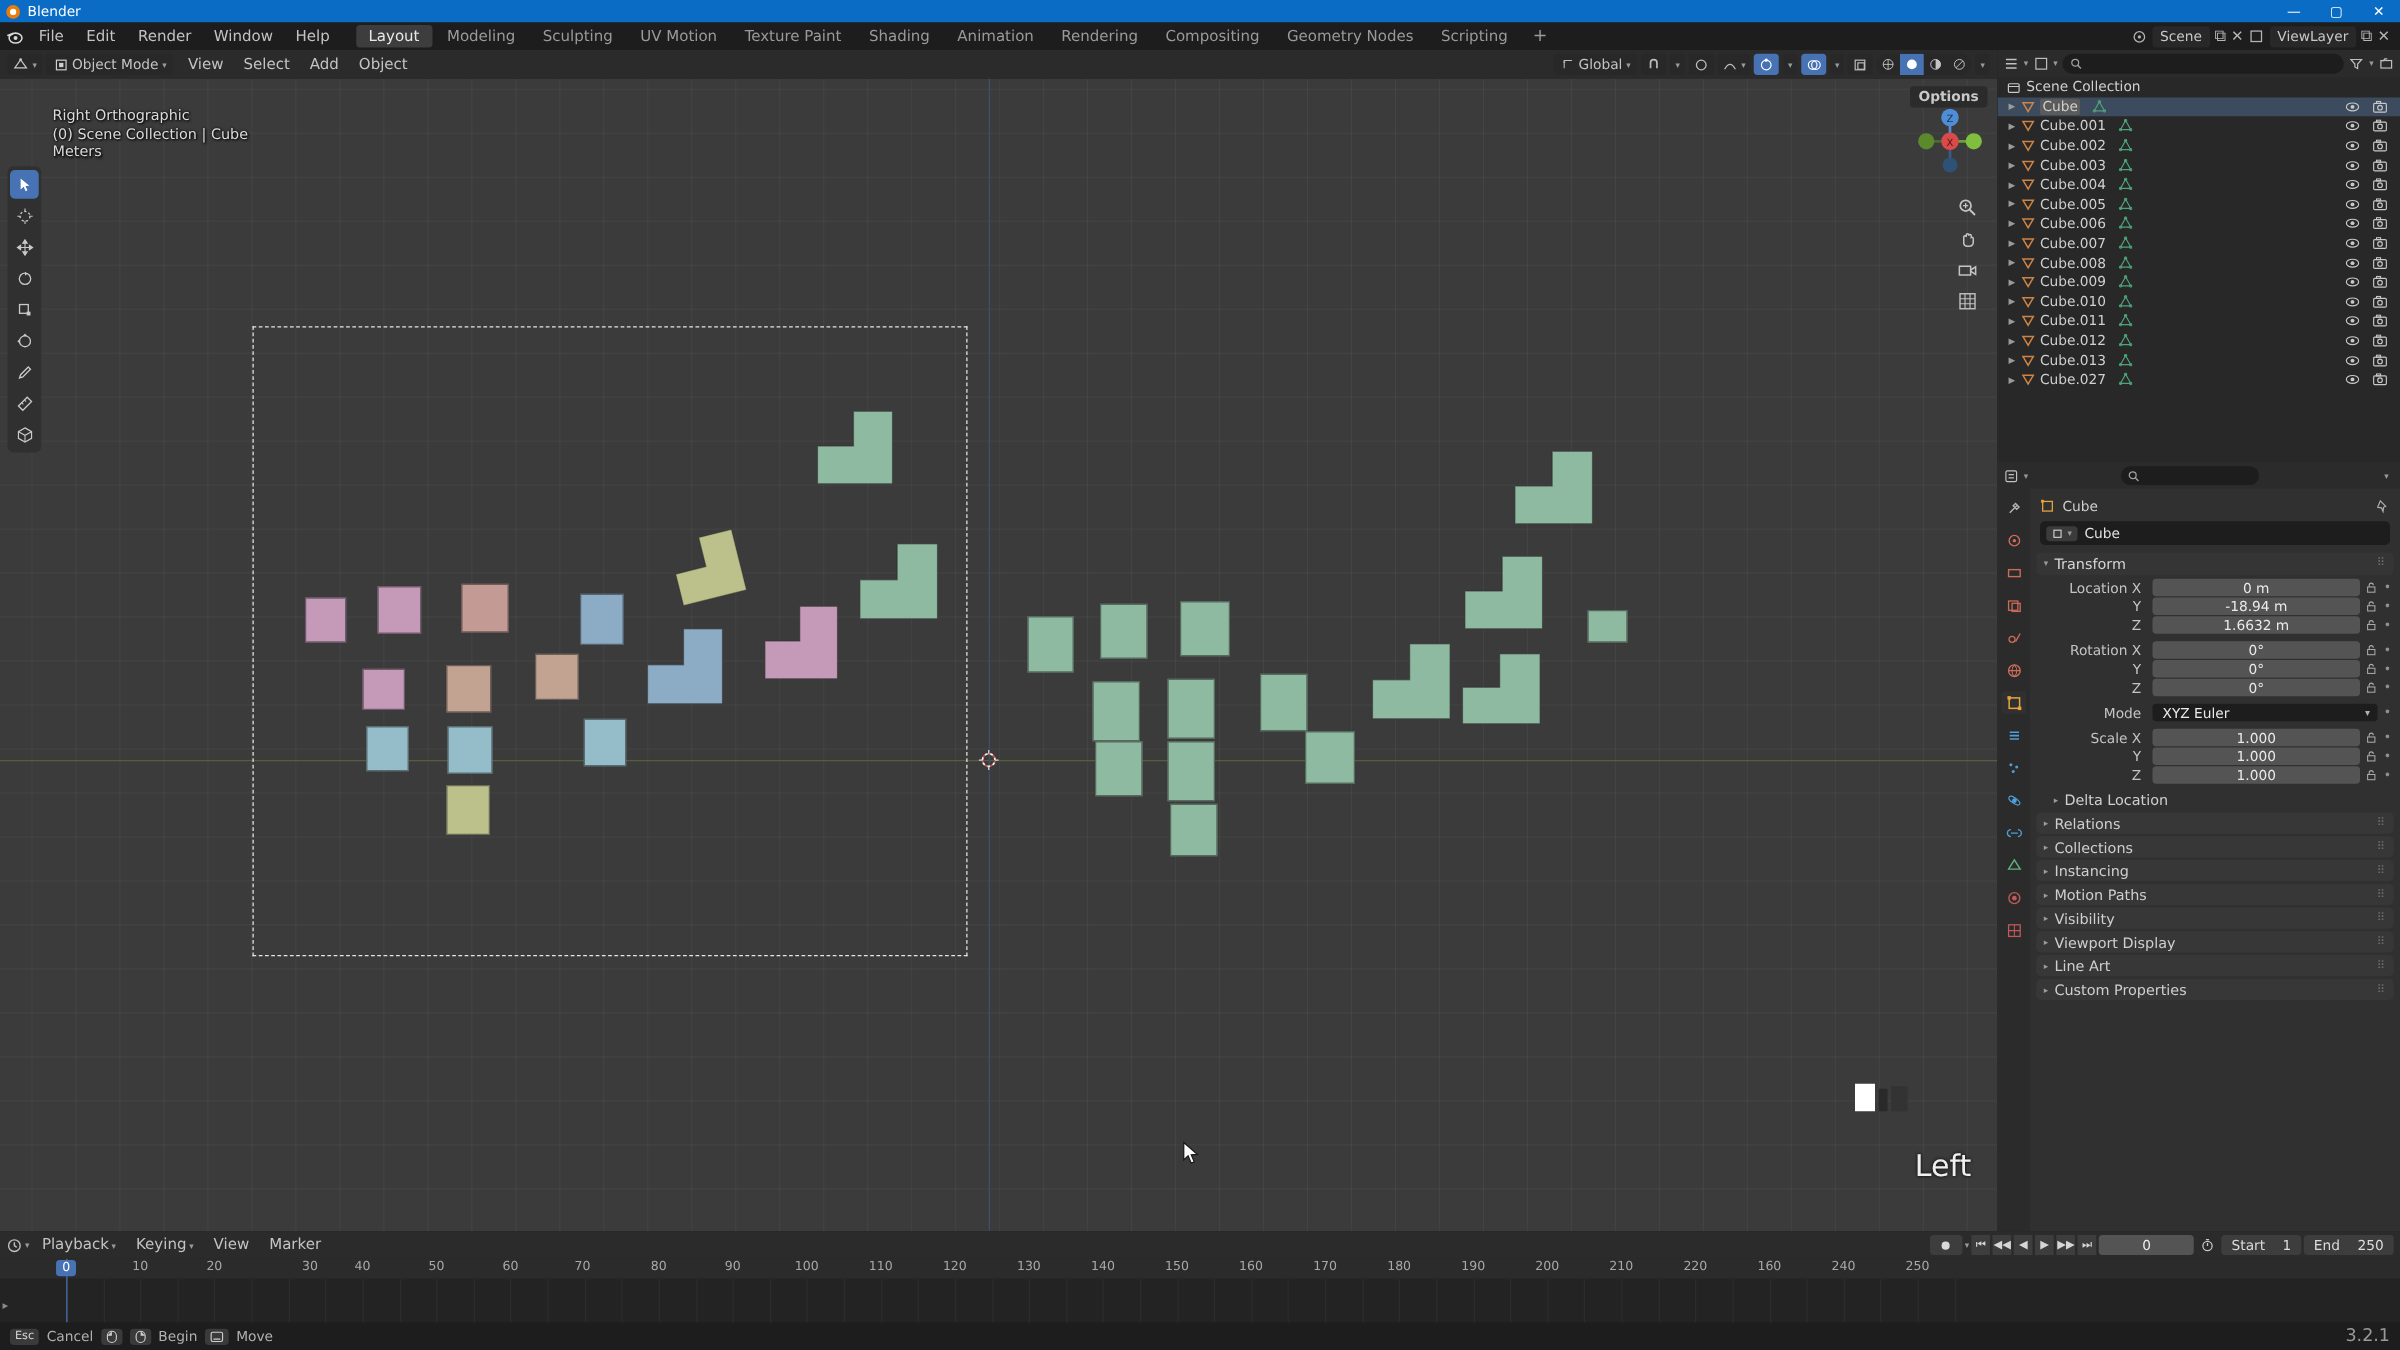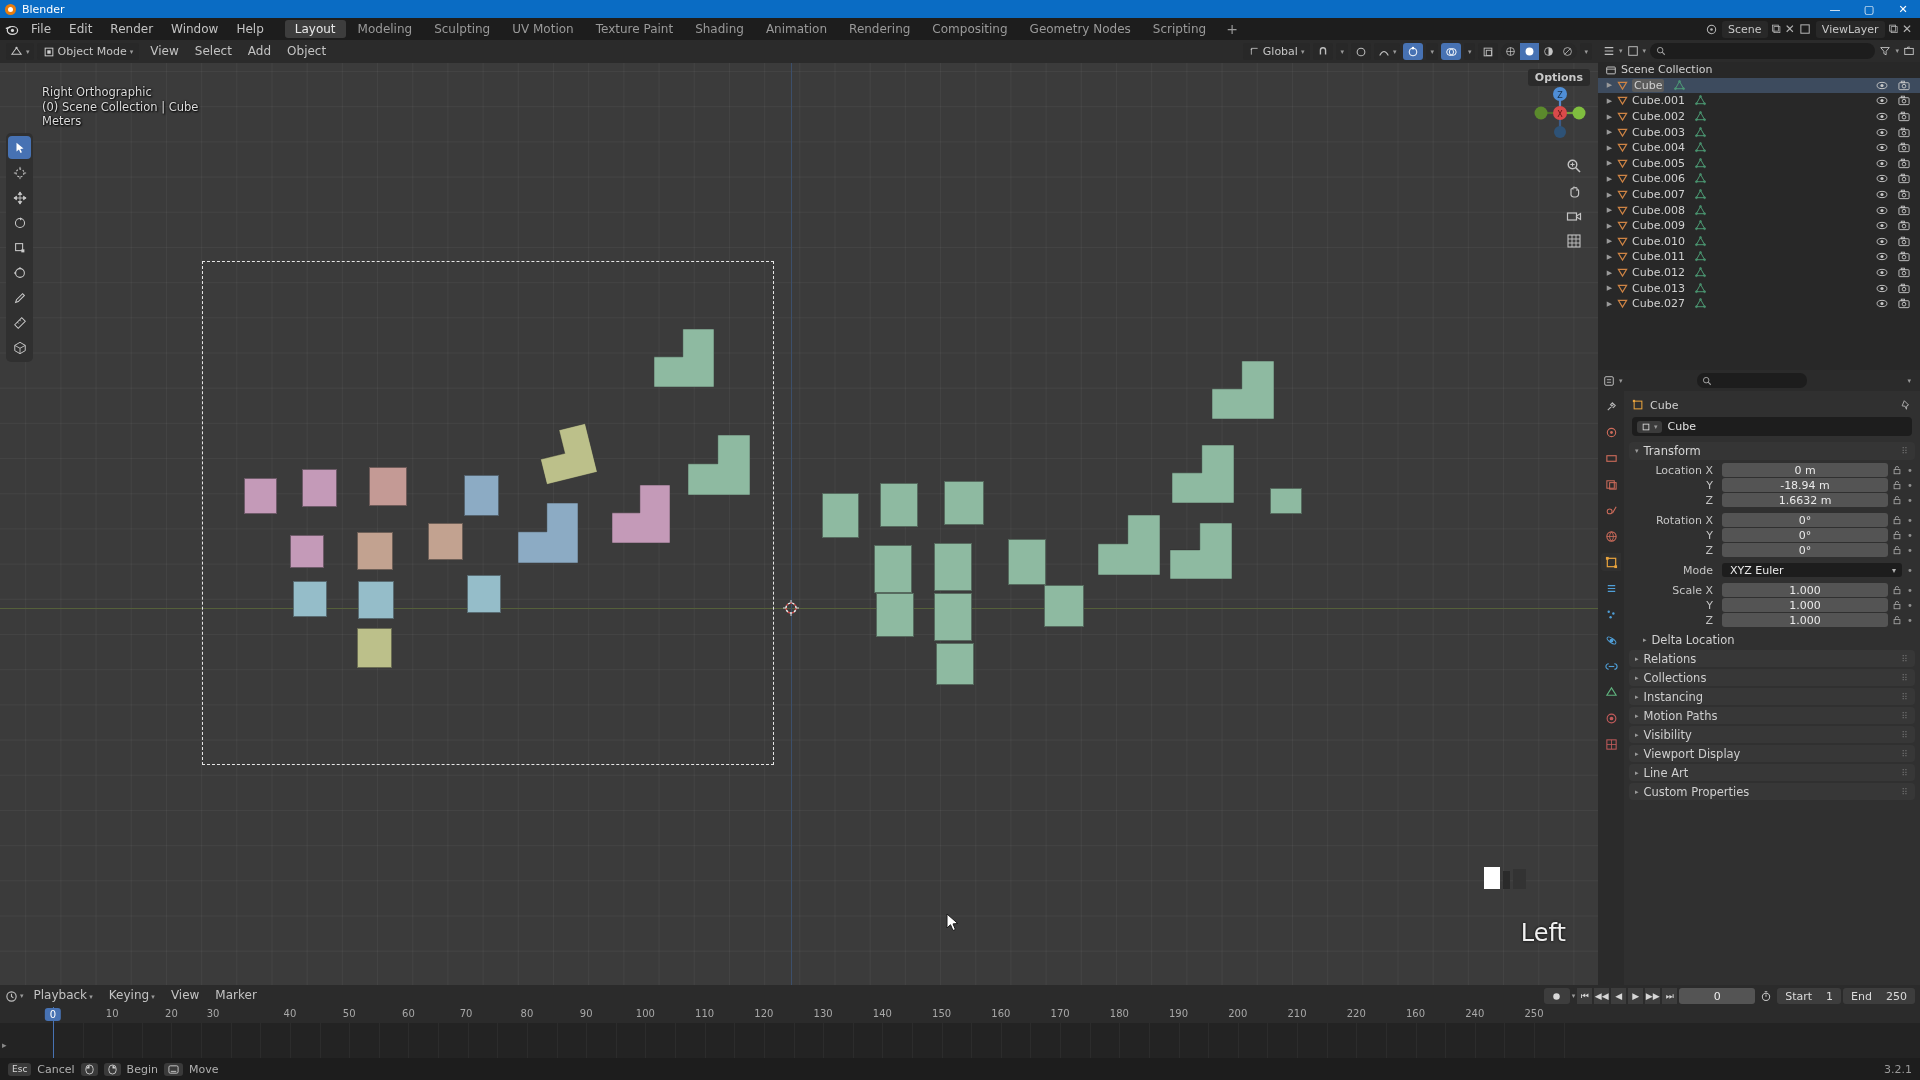--- a/index.html
+++ b/index.html
@@ -145,21 +145,21 @@
   .playhead{ position:absolute; top:0; width:1px; background:#4772b3; }
   .playhead-lbl{ position:absolute; background:#4772b3; color:#fff; font-size:10px;
     border-radius:3px; padding:1px 5px; transform:translateX(-50%); }
   .tl-chan{ position:absolute; left:2px; top:17px; font-size:9px; color:#8a8a8a;}
 
   
   .statusbar { position:absolute; left:0; top:1058px; width:1920px; height:22px;
     background:#1d1d1d; display:flex; align-items:center; padding:0 8px; gap:6px; font-size:11px; color:#b0b0b0;}
   .kbd{ background:#3a3a3a; border-radius:3px; padding:1px 4px; font-size:9px; color:#d8d8d8;
     display:inline-flex; align-items:center; justify-content:center; min-width:16px; height:13px;}
-  .status-right{ margin-left:auto; font-size:11px; color:#9a9a9a; }
+  .status-right{ margin-left:auto; font-size:14px; color:#9a9a9a; }
 
   .toolbar-left{ position:absolute; left:6px; top:70px; width:27px;
      background:#303030; border-radius:5px; padding:3px 0; display:flex;
      flex-direction:column; align-items:center; gap:2px; }
   .tool{ width:23px; height:23px; border-radius:4px; display:flex; align-items:center;
      justify-content:center; }
   .tool.active{ background:#4772b3; }
   svg{ display:block; }
 </style>
 </head>
@@ -530,21 +530,21 @@
           <path d="M1 1 L1 15 L4.5 11.7 L7 17.5 L9.4 16.5 L7 10.9 L11.8 10.5 Z" fill="#fff" stroke="#1a1a1a" stroke-width="1"></path>
         </svg>
     </div>
 
     <div style="position:absolute; right:72px; bottom:96px; display:flex; gap:3px; align-items:flex-end;">
       <div style="width:16px;height:22px;background:#ffffff;"></div>
       <div style="width:7px;height:18px;background:#2a2a2a;"></div>
       <div style="width:13px;height:20px;background:#333333;"></div>
     </div>
 
-    <div class="view-label" style="right:32px; bottom:38px;">Left</div>
+    <div class="view-label" style="right:21px; bottom:38px;">Left</div>
   </div>
 
   <div class="outliner">
     <div class="out-header">
       <span>
         <svg width="12" height="12" viewBox="0 0 14 14">
             <path d="M2 3 H12 M2 7 H12 M2 11 H12" stroke="#c0c0c0" stroke-width="1.3"></path>
           </svg>
       </span>
       <span class="caret">▾</span>
@@ -1411,21 +1411,21 @@
         <div class="tl-se">
           <span>End</span>
           <span>250</span>
         </div>
       </div>
     </div>
     <div class="tl-ruler" id="tlruler">
         <span class="tick" style="left: 53px;">0</span>
         <span class="tick" style="left: 112.24px;">10</span>
         <span class="tick" style="left: 171.48px;">20</span>
-        <span class="tick" style="left: 213px;">30</span>
+        <span class="tick" style="left: 248px;">30</span>
         <span class="tick" style="left: 289.96px;">40</span>
         <span class="tick" style="left: 349.2px;">50</span>
         <span class="tick" style="left: 408.44px;">60</span>
         <span class="tick" style="left: 466px;">70</span>
         <span class="tick" style="left: 526.92px;">80</span>
         <span class="tick" style="left: 586.16px;">90</span>
         <span class="tick" style="left: 645.4px;">100</span>
         <span class="tick" style="left: 704.64px;">110</span>
         <span class="tick" style="left: 763.88px;">120</span>
         <span class="tick" style="left: 823.12px;">130</span>

